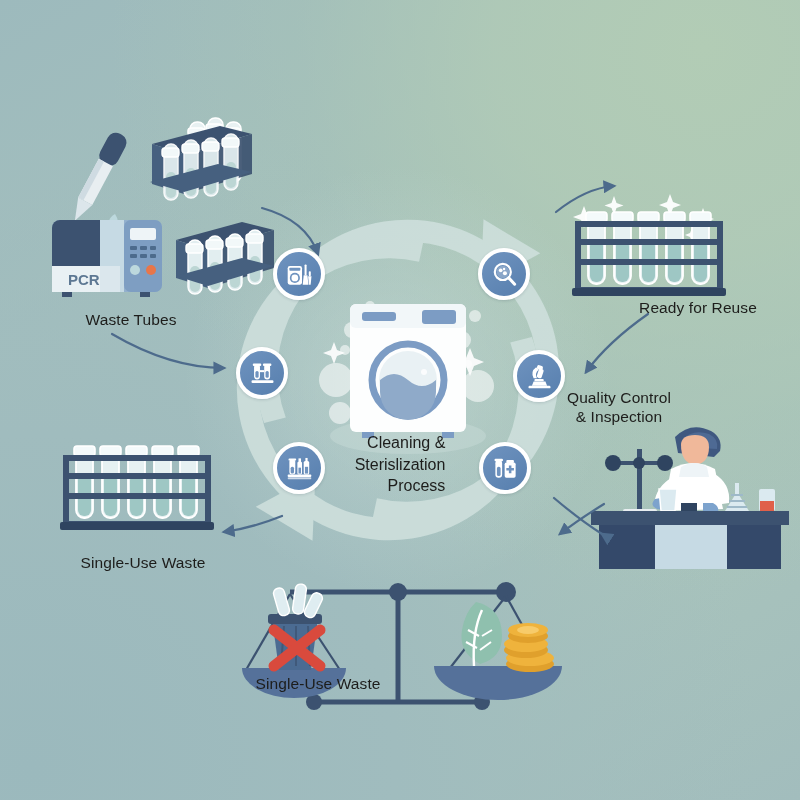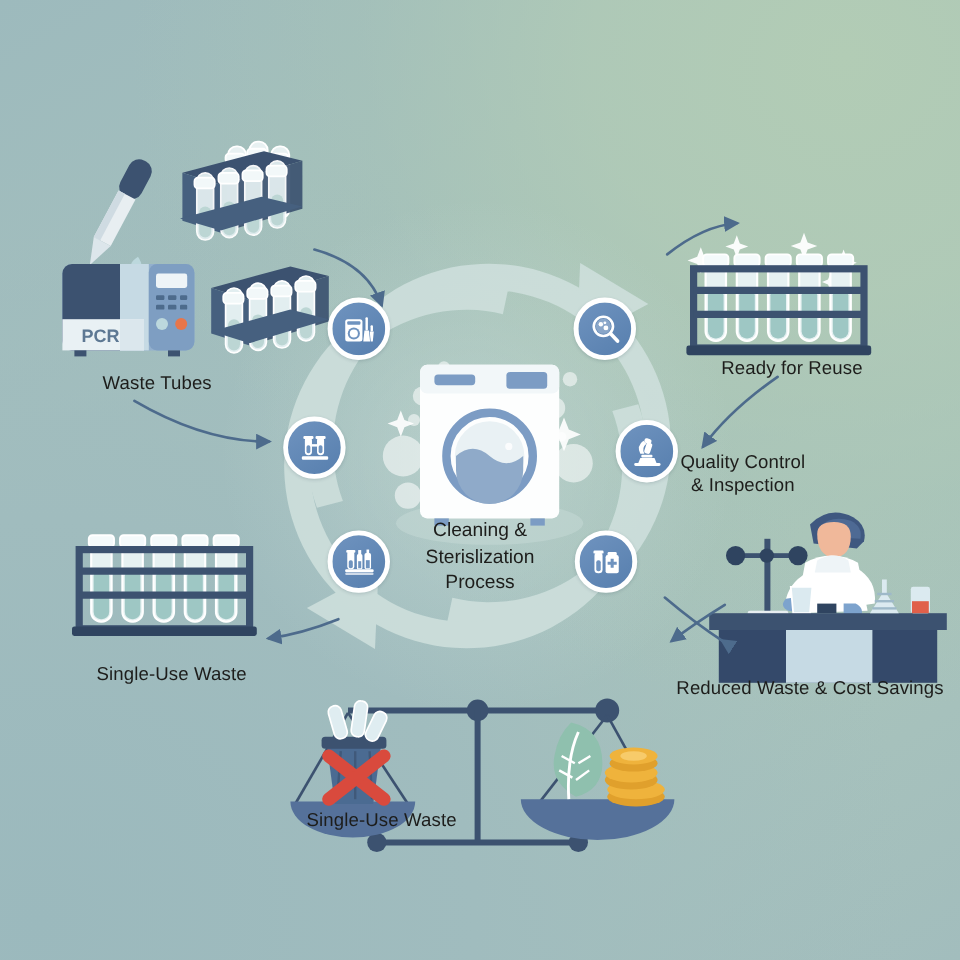--- a/index.html
+++ b/index.html
@@ -15,21 +15,21 @@
       radial-gradient(130% 120% at 4% 96%, #9bb9bd 0%, #a0bcbe 35%, rgba(160,188,190,0) 70%),
       linear-gradient(150deg, #9dbabd 0%, #a3bfbd 28%, #a7c2bc 48%, #aac5bb 66%, #a2bdbd 100%);
   }
   .lbl{
     position:absolute;color:#1d1d1b;font-size:15.5px;line-height:19px;
     letter-spacing:.1px;white-space:pre;
   }
   .lbl.c{transform:translateX(-50%);text-align:center;}
   .center-text{
     position:absolute;left:400px;top:432px;transform:translateX(-50%);
-    text-align:center;color:#1d1d1b;font-size:16px;line-height:21.5px;white-space:pre-line;
+    text-align:right;color:#1d1d1b;font-size:16px;line-height:21.5px;white-space:pre-line;
   }
   .node{
     position:absolute;width:52px;height:52px;border-radius:50%;
     background:linear-gradient(145deg,#6f93bf,#577fae);
     border:4px solid #ffffff;box-sizing:border-box;
     display:flex;align-items:center;justify-content:center;
     box-shadow:0 1px 3px rgba(40,60,80,.18);
   }
   .node svg{width:27px;height:27px;display:block;}
   svg{overflow:visible;}
@@ -493,21 +493,20 @@
       </g>
       <g fill="#6f93bf">
         <rect x="5.8" y="14" width="4.4" height="11" rx="2"></rect>
         <path d="M20 12.5 h3 v3 h3 v3 h-3 v3 h-3 v-3 h-3 v-3 h3 z"></path>
       </g>
       <rect x="17" y="6" width="9" height="3.4" rx="1.2" fill="#ffffff"></rect>
     </svg>
   </div>
 
   <div class="lbl c" style="left:131px;top:310px">Waste Tubes</div>
-  <div class="lbl c" style="left:660px;top:298px">Ready for Reuse</div>
-  <div class="lbl c" style="left:619px;top:376px">Quality Control
+  <div class="lbl c" style="left:698px;top:298px">Ready for Reuse</div>
+  <div class="lbl c" style="left:619px;top:388px">Quality Control
 &amp; Inspection</div>
   <div class="lbl c" style="left:143px;top:553px">Single-Use Waste</div>
-  <div class="lbl c" style="left:675px;top:564px">Reduced Waste &amp; Cost Savings</div>
 
   <div class="lbl c" style="left:318px;top:674px">Single-Use Waste</div>
 
 </div>
 
 </body></html>

